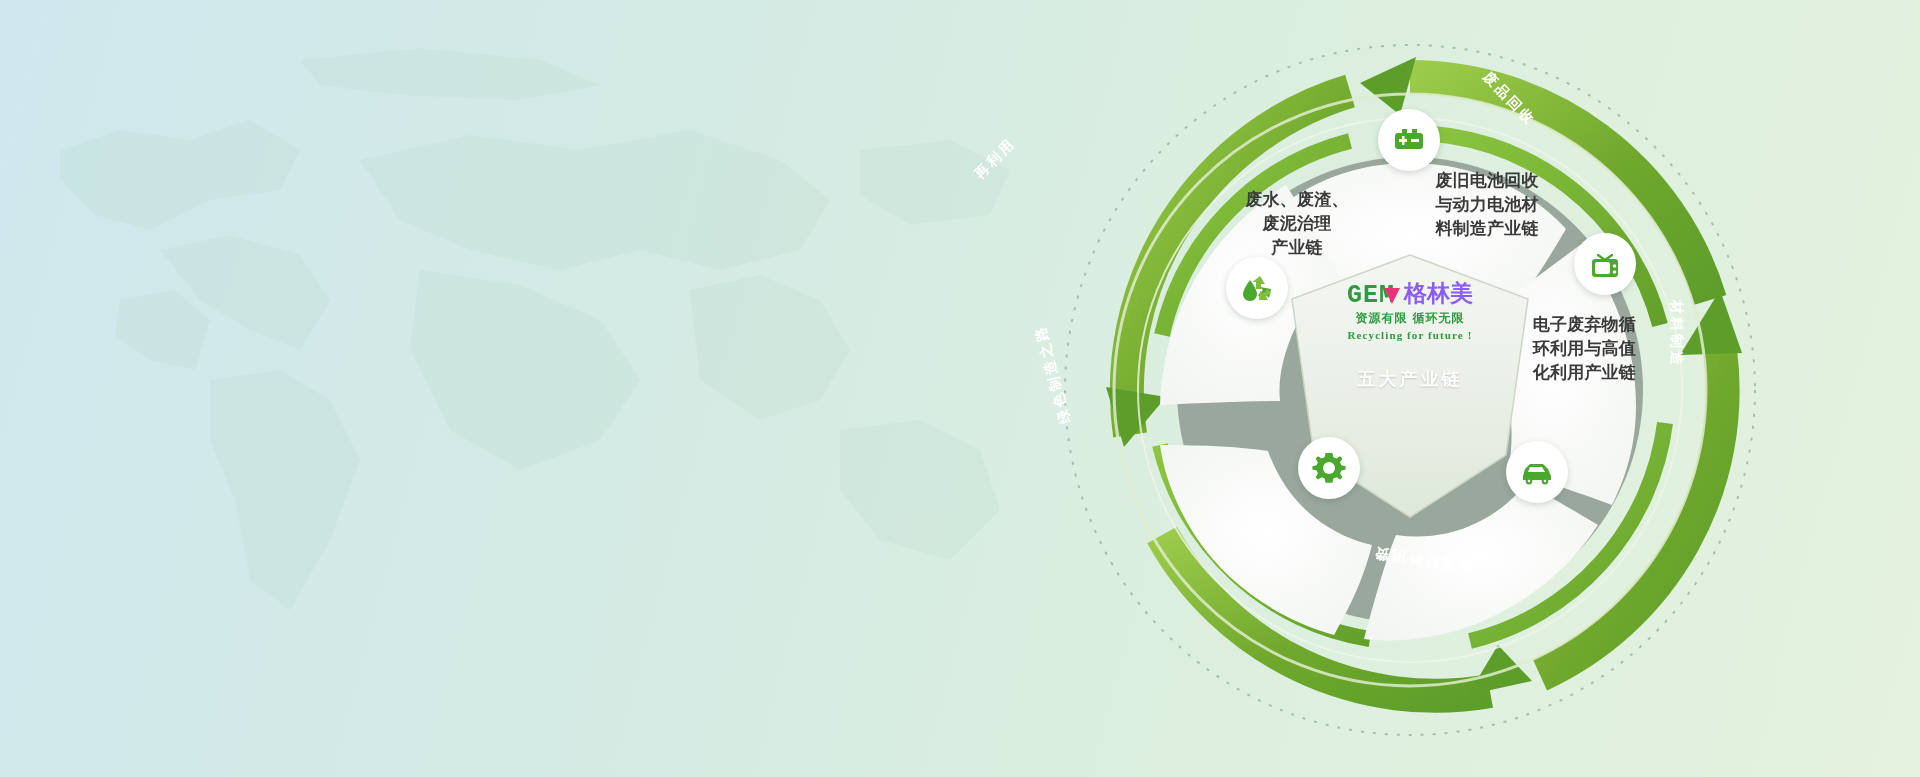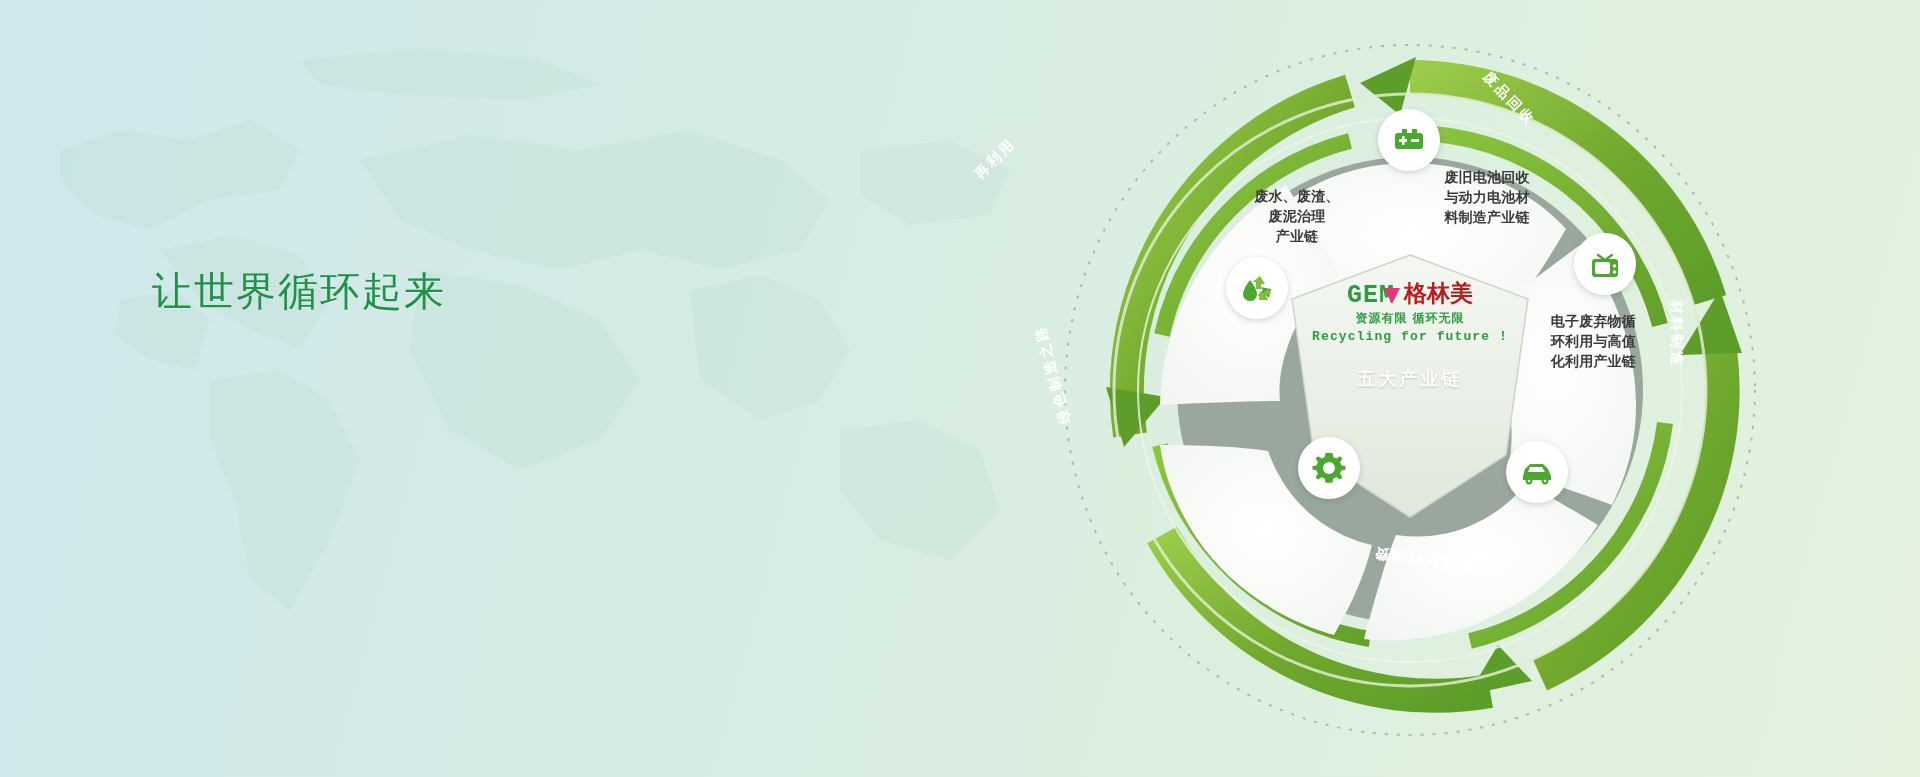--- a/index.html
+++ b/index.html
@@ -14,43 +14,43 @@
   .headline{
     position:absolute;left:152px;top:262px;width:760px;
     color:#1f9247;letter-spacing:2px;line-height:1.48;
     font-size:40px;font-weight:400;
     font-family:"DejaVu Sans","Liberation Sans",sans-serif;
     text-shadow:0 1px 0 rgba(255,255,255,.35);
   }
   .headline div{white-space:nowrap;}
   .diagram{position:absolute;left:1020px;top:5px;width:780px;height:770px;}
   .seg-label{
-    position:absolute;color:#3a3a3a;font-size:14px;line-height:1.42;
+    position:absolute;color:#3a3a3a;font-size:17px;line-height:1.42;
     text-align:center;font-weight:700;letter-spacing:.2px;
     font-family:"DejaVu Sans","Liberation Sans",sans-serif;
     white-space:pre-line;
   }
   .center-tag{
     position:absolute;color:#fff;font-size:18px;font-weight:700;letter-spacing:3px;
     font-family:"DejaVu Sans","Liberation Sans",sans-serif;
     text-align:center;text-shadow:0 1px 2px rgba(0,0,0,.18);
   }
   .logo-box{position:absolute;text-align:center;}
   .logo-gem{
     font-family:Liberation Mono, monospace;
     font-size:25px;font-weight:700;color:#2e9b3f;letter-spacing:1px;
     display:flex;align-items:center;justify-content:center;gap:3px;line-height:1;
   }
-  .logo-cn{font-size:23px;font-weight:700;color:#b91c1c;letter-spacing:0px;}
+  .logo-cn{font-size:23px;font-weight:700;color:#8b5cf6;letter-spacing:0px;}
   .tri{display:inline-block;width:0;height:0;border-left:8px solid transparent;
        border-right:8px solid transparent;border-top:16px solid #e8357a;margin:0 1px 0 -14px;}
   .logo-sub{font-size:12px;color:#2e9b3f;font-weight:700;letter-spacing:1px;margin-top:2px;
     font-family:"DejaVu Sans","Liberation Sans",sans-serif;}
-  .logo-en{font-size:13px;color:#2e9b3f;font-weight:700;letter-spacing:1.1px;margin-top:2px;
-    font-family:Liberation Mono, monospace;}
+  .logo-en{font-size:11px;color:#2e9b3f;font-weight:700;letter-spacing:1.1px;margin-top:2px;
+    font-family:Liberation Serif, serif;}
   .icon-badge{
     position:absolute;width:62px;height:62px;border-radius:50%;background:#fff;
     box-shadow:0 2px 6px rgba(60,90,60,.22);
     display:flex;align-items:center;justify-content:center;
   }
   .ring-label{
     position:absolute;color:#ffffff;font-size:14px;font-weight:700;letter-spacing:3px;
     font-family:"DejaVu Sans","Liberation Sans",sans-serif;white-space:nowrap;
   }
 </style>
@@ -68,21 +68,20 @@
       <path d="M360 160 L470 135 L580 150 L690 130 L780 160 L830 200 L800 250 L720 270 L640 250 L560 270 L470 250 L400 220 Z"></path>
       <path d="M420 270 L520 285 L600 320 L640 380 L600 440 L520 470 L450 430 L410 350 Z"></path>
       <path d="M690 290 L760 275 L820 300 L850 350 L820 400 L760 420 L700 380 Z"></path>
       <path d="M840 430 L920 420 L980 450 L1000 510 L950 560 L880 540 L840 490 Z"></path>
       <path d="M860 150 L950 140 L1010 170 L990 215 L910 225 L860 195 Z"></path>
       <path d="M300 60 L420 48 L540 60 L600 85 L520 100 L400 95 L320 85 Z"></path>
     </g>
   </svg>
 
   <div class="headline">
-    <div>让世界循环起来</div>
   </div>
 
   <div class="diagram">
 
     <svg width="780" height="770" viewBox="0 0 780 770">
       <defs>
         <linearGradient id="gOuter" x1="0" y1="0" x2="1" y2="1">
           <stop offset="0%" stop-color="#9ccb4a"></stop>
           <stop offset="55%" stop-color="#6fa82c"></stop>
           <stop offset="100%" stop-color="#5d9e2a"></stop>

